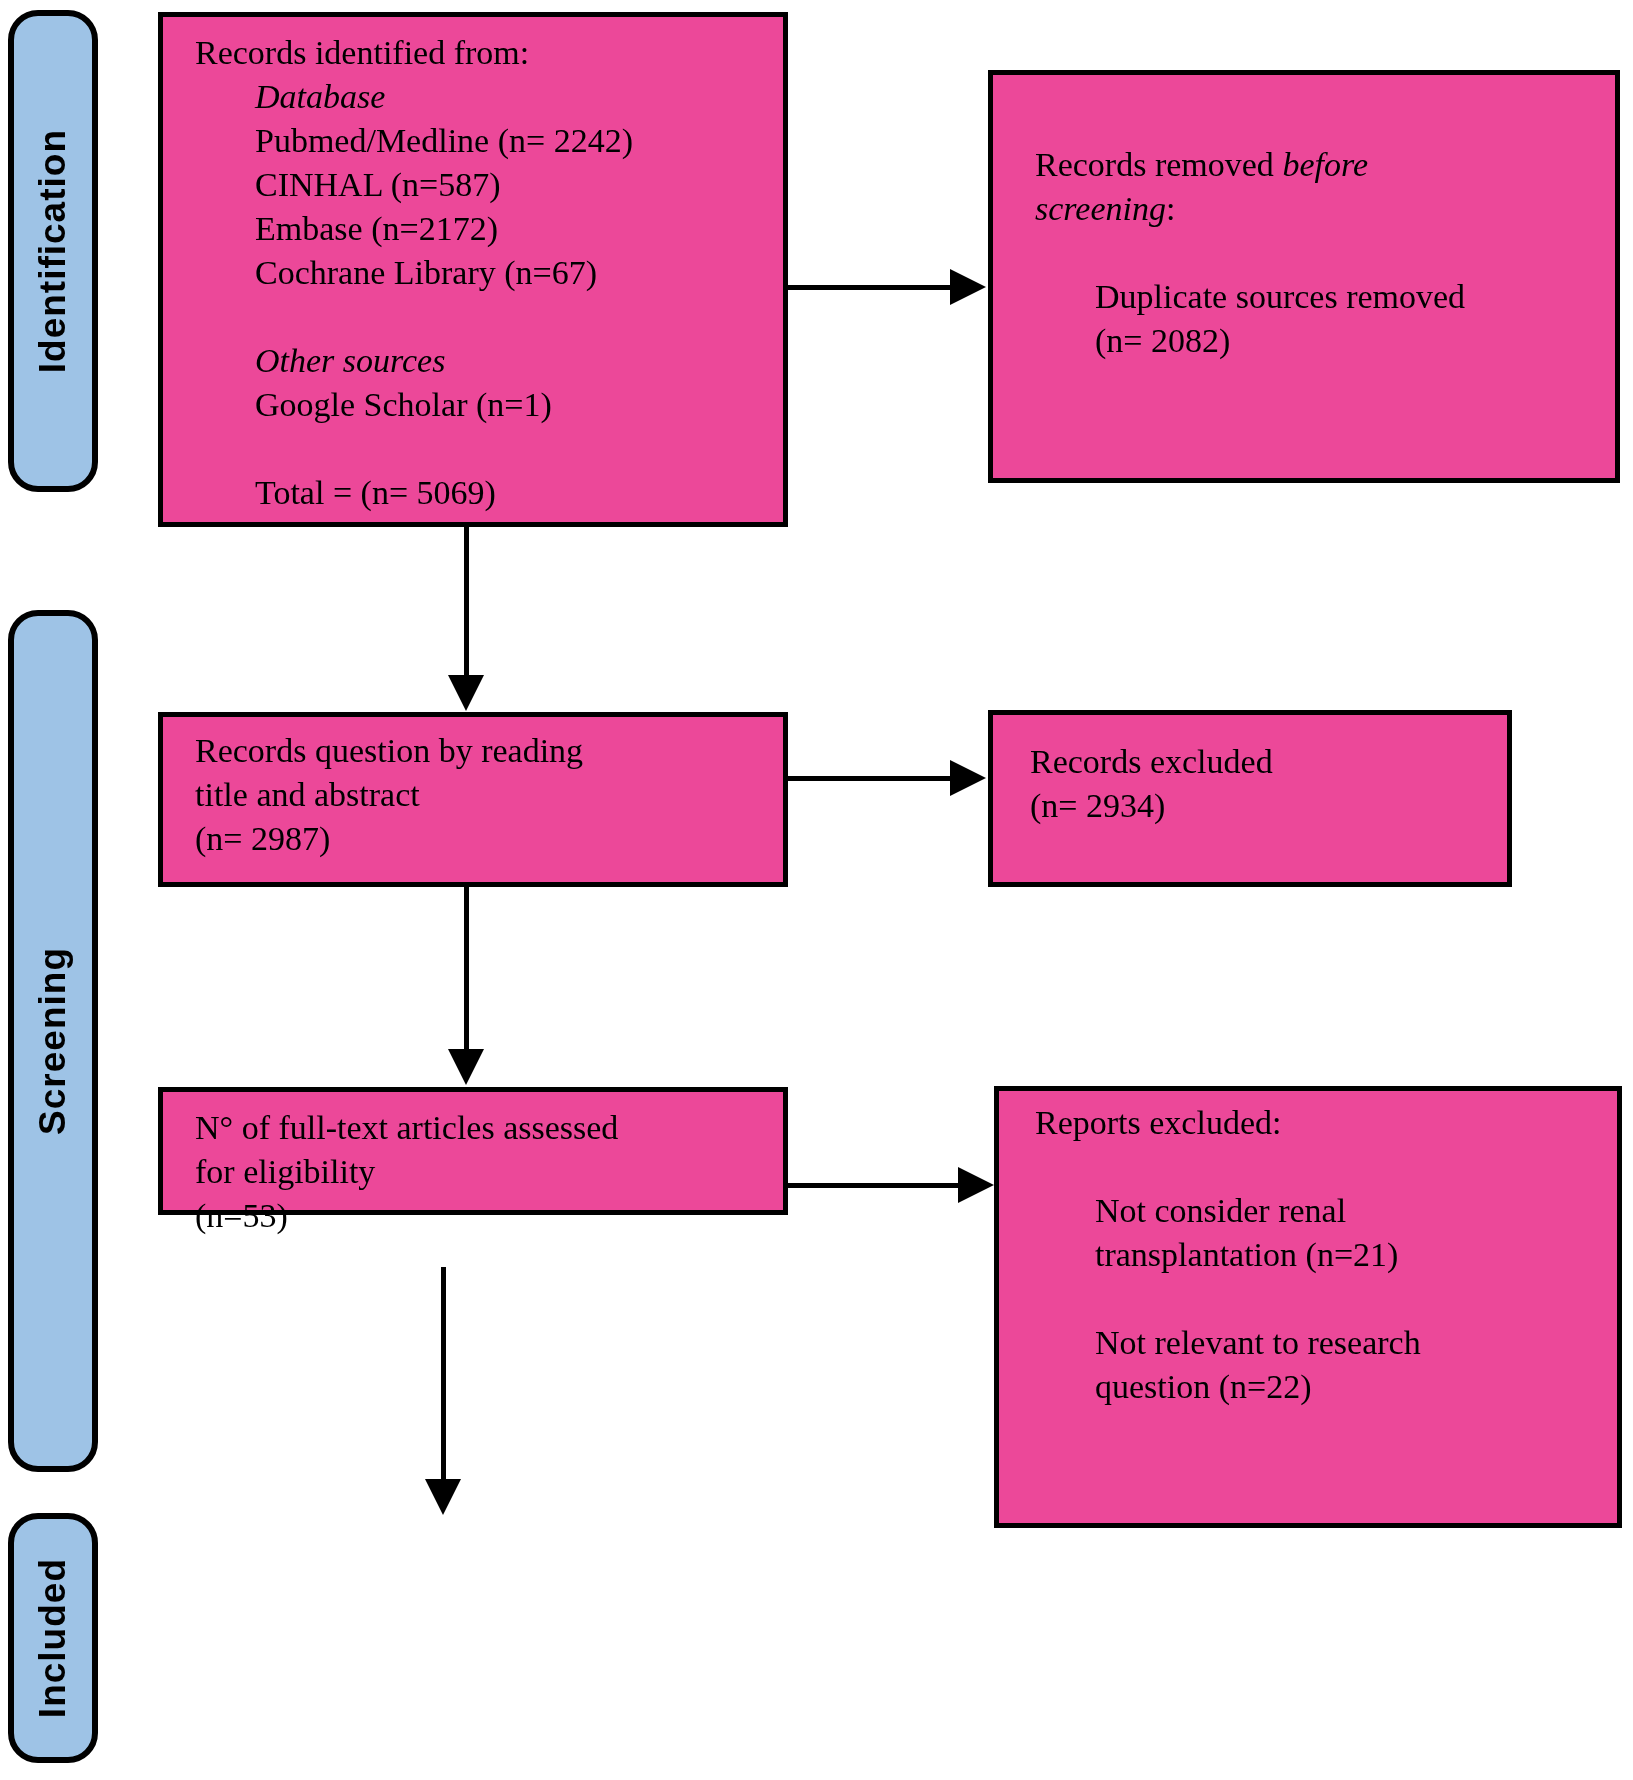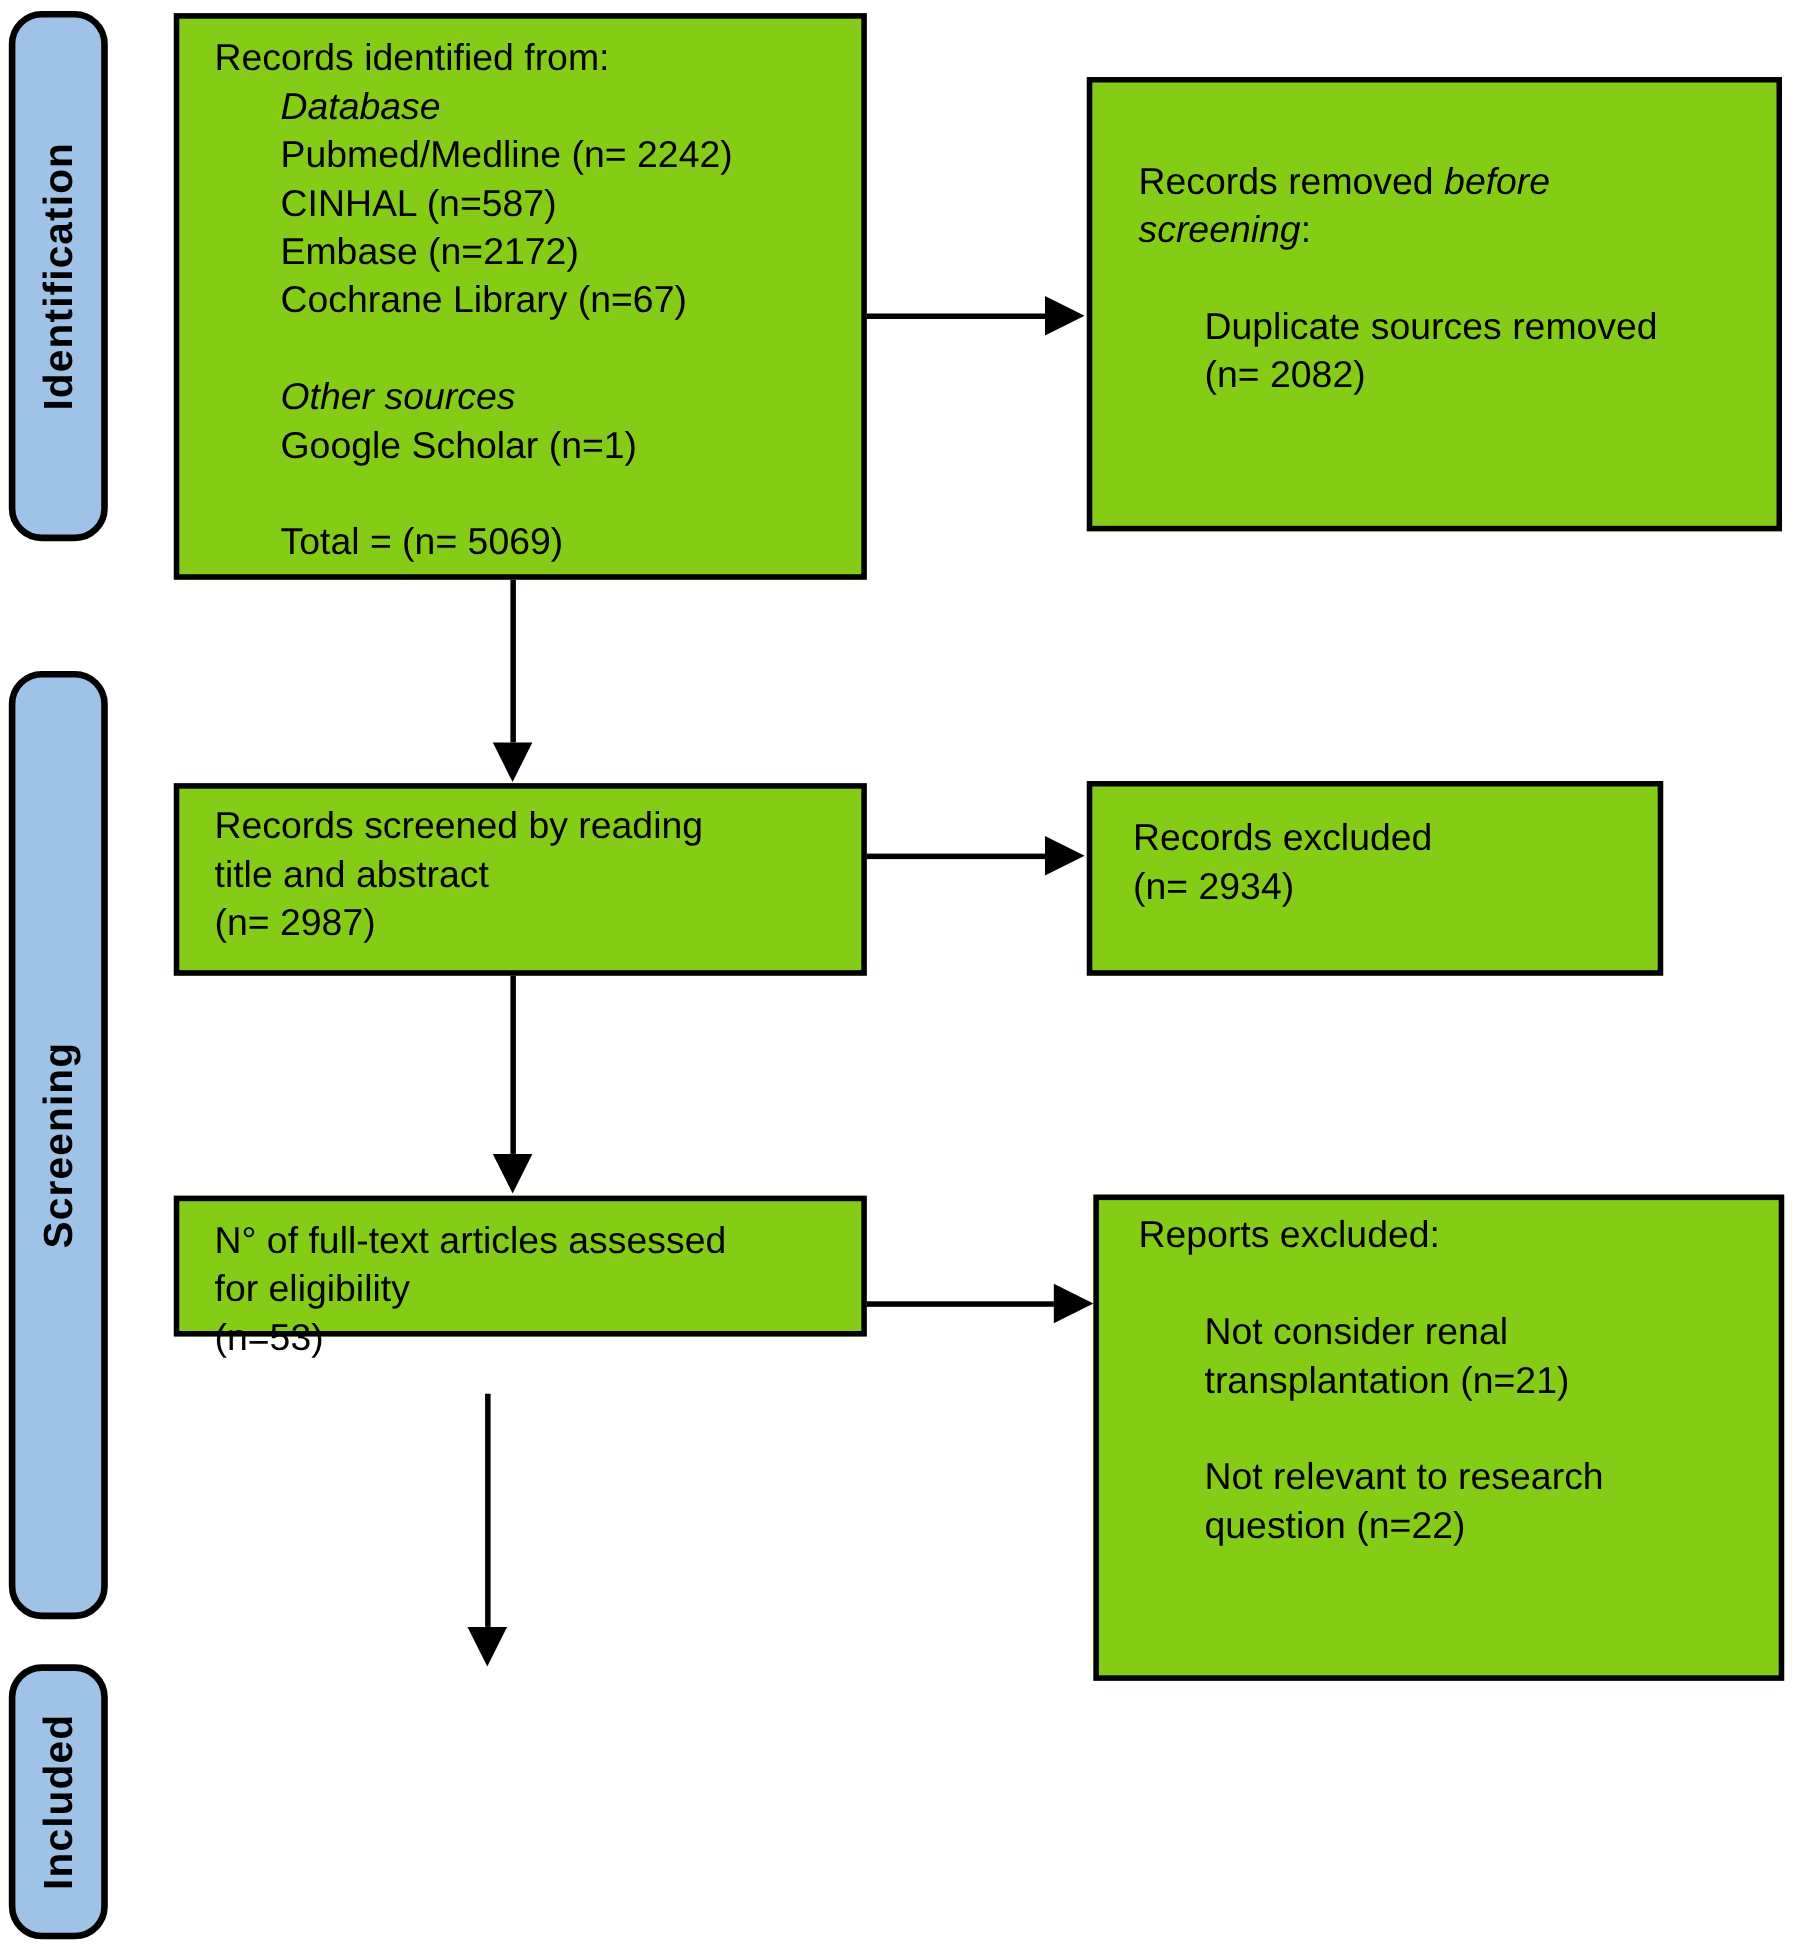--- a/index.html
+++ b/index.html
@@ -32,25 +32,26 @@
     letter-spacing: 1px;
     white-space: nowrap;
   }
   .stage-identification { top: 10px;  height: 482px; }
   .stage-screening      { top: 610px; height: 862px; }
   .stage-included       { top: 1513px; height: 250px; }
 
   
   .fbox {
     position: absolute;
-    background: #84cc16;
+    background: #ec4899;
     border: 5px solid #000;
     box-sizing: border-box;
     font-size: 34px;
     line-height: 44px;
+    font-family: Liberation Serif, serif;
   }
   .box-identified { left: 158px; top: 12px;   width: 630px; height: 515px; padding: 14px 10px 0 32px; }
   .box-removed    { left: 988px; top: 70px;   width: 632px; height: 413px; padding: 68px 10px 0 42px; }
   .box-screened   { left: 158px; top: 712px;  width: 630px; height: 175px; padding: 12px 10px 0 32px; }
   .box-excluded   { left: 988px; top: 710px;  width: 524px; height: 177px; padding: 25px 10px 0 37px; }
   .box-fulltext   { left: 158px; top: 1087px; width: 630px; height: 128px; padding: 14px 10px 0 32px; }
   .box-reports    { left: 994px; top: 1086px; width: 628px; height: 442px; padding: 10px 10px 0 36px; }
   .box-included   { left: 154px; top: 1517px; width: 631px; height: 245px; padding: 58px 10px 0 34px; }
 
   .line   { white-space: nowrap; }
@@ -105,21 +106,21 @@
 
   <div class="fbox box-removed">
     <div class="line"><span>Records removed</span> <span class="it">before</span></div>
     <div class="line"><span class="it">screening</span><span>:</span></div>
     <div class="gap"></div>
     <div class="line indent">Duplicate sources removed</div>
     <div class="line indent">(n= 2082)</div>
   </div>
 
   <div class="fbox box-screened">
-    <div class="line">Records screened by reading</div>
+    <div class="line">Records question by reading</div>
     <div class="line">title and abstract</div>
     <div class="line">(n= 2987)</div>
   </div>
 
   <div class="fbox box-excluded">
     <div class="line">Records excluded</div>
     <div class="line">(n= 2934)</div>
   </div>
 
   <div class="fbox box-fulltext">

